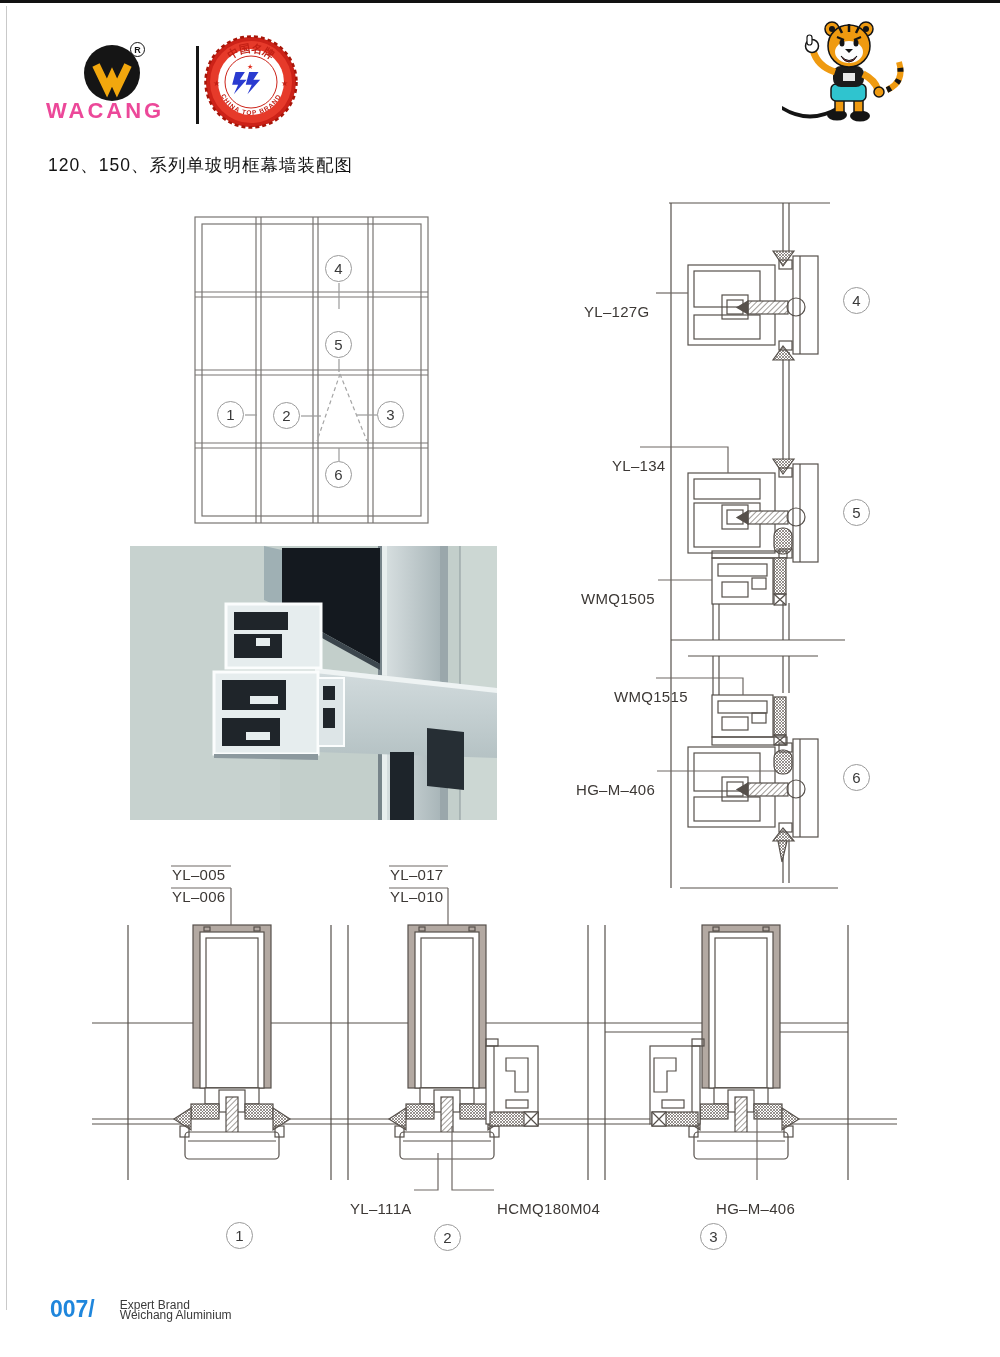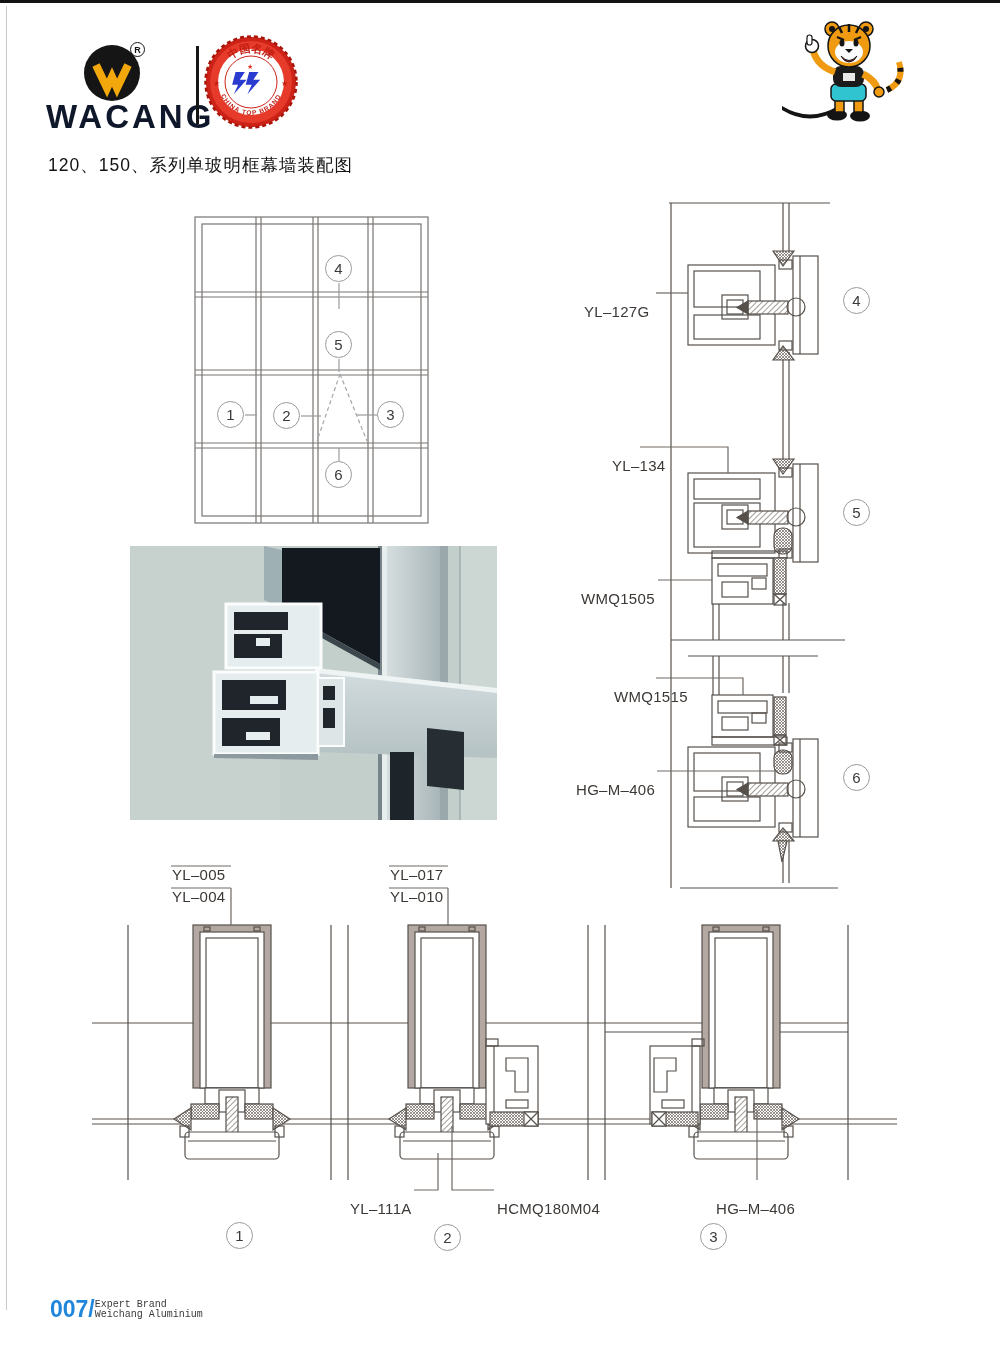--- a/index.html
+++ b/index.html
@@ -1,35 +1,35 @@
 <!DOCTYPE html>
 <html><head>
 <meta charset="utf-8">
 <style>
   html,body{margin:0;padding:0;background:#ffffff;font-family:"Liberation Sans",sans-serif;}
   .page{position:relative;width:1000px;height:1357px;background:#fff;overflow:hidden;}
   .abs{position:absolute;}
   .topbar{left:0;top:0;width:1000px;height:3px;background:#121212;}
   .leftline{left:6px;top:6px;width:1px;height:1304px;background:#c9c9c9;}
-  .wacang-text{left:46px;top:98px;width:160px;font-size:33px;font-weight:bold;letter-spacing:3px;color:#0f172a;}
+  .wacang-text{left:46px;top:98px;width:160px;font-size:22px;font-weight:bold;letter-spacing:3px;color:#ec4899;}
   .logo-divider{left:196px;top:46px;width:3px;height:78px;background:#161616;}
   .banner{left:252px;top:55px;width:680px;height:51px;border-top:3px solid #131313;border-bottom:3px solid #131313;
           border-radius:0 14px 14px 0;
           background:linear-gradient(180deg,#c07c00 0%,#f0a000 12%,#ffd23f 38%,#ffea80 52%,#ffd23f 64%,#d89200 88%,#a06c00 100%);}
   .banner-tint{position:absolute;left:0;top:0;width:46%;height:100%;background:linear-gradient(90deg,rgba(242,125,0,.55),rgba(242,125,0,0));}
   .cn-lines{position:absolute;left:44px;top:2px;color:#2b59d6;font-weight:bold;font-size:17px;letter-spacing:8px;line-height:24px;white-space:nowrap;}
   .slogan{position:absolute;left:232px;top:0px;display:flex;gap:46px;font-size:26px;font-weight:bold;color:#141414;letter-spacing:3px;line-height:31px;white-space:nowrap;}
   .slogan-en{position:absolute;left:233px;top:30px;font-size:13px;font-weight:bold;color:#1d1206;letter-spacing:0.6px;white-space:nowrap;}
   .title{left:48px;top:153px;font-size:17.5px;font-weight:normal;color:#121212;letter-spacing:1px;white-space:nowrap;}
   .marker{position:absolute;width:27px;height:27px;border:1.3px solid #9a9a9a;border-radius:50%;background:#fff;color:#3a3a3a;
           font-size:15px;display:flex;align-items:center;justify-content:center;box-sizing:border-box;}
   .dlabel{position:absolute;font-size:15px;color:#3c3835;letter-spacing:.3px;white-space:nowrap;margin-top:18px;}
-  .footer{left:50px;top:1296px;display:flex;align-items:flex-start;}
+  .footer{left:50px;top:1296px;display:flex;align-items:flex-start;gap:20px;}
   .footer-num{font-size:23px;font-weight:bold;color:#1f86dc;line-height:26px;}
-  .footer-cap{font-size:10px;color:#3a3a3a;line-height:10px;padding-top:4px;font-family:Liberation Mono, monospace;}
+  .footer-cap{margin-left:5px;font-size:12px;color:#3a3a3a;line-height:10px;padding-top:4px;}
   svg{display:block;}
 </style>
 </head>
 <body>
 
 <div class="page">
 
   <div class="abs topbar"></div>
   <div class="abs leftline"></div>
 
@@ -397,21 +397,21 @@
   <div class="marker" style="left:434px;top:1224px">2</div>
   <div class="marker" style="left:700px;top:1223px">3</div>
 
   <div class="dlabel" style="left:584px;top:285px">YL–127G</div>
   <div class="dlabel" style="left:612px;top:439px">YL–134</div>
   <div class="dlabel" style="left:581px;top:572px">WMQ1505</div>
   <div class="dlabel" style="left:614px;top:670px">WMQ1515</div>
   <div class="dlabel" style="left:576px;top:763px">HG–M–406</div>
 
   <div class="dlabel" style="left:172px;top:848px">YL–005</div>
-  <div class="dlabel" style="left:172px;top:870px">YL–004</div>
+  <div class="dlabel" style="left:172px;top:870px">YL–006</div>
   <div class="dlabel" style="left:390px;top:848px">YL–017</div>
   <div class="dlabel" style="left:390px;top:870px">YL–010</div>
   <div class="dlabel" style="left:350px;top:1182px">YL–111A</div>
   <div class="dlabel" style="left:497px;top:1182px">HCMQ180M04</div>
   <div class="dlabel" style="left:716px;top:1182px">HG–M–406</div>
 
   <div class="abs footer">
     <span class="footer-num">007/</span>
     <span class="footer-cap">
       <span style="display:block">Expert Brand</span>

